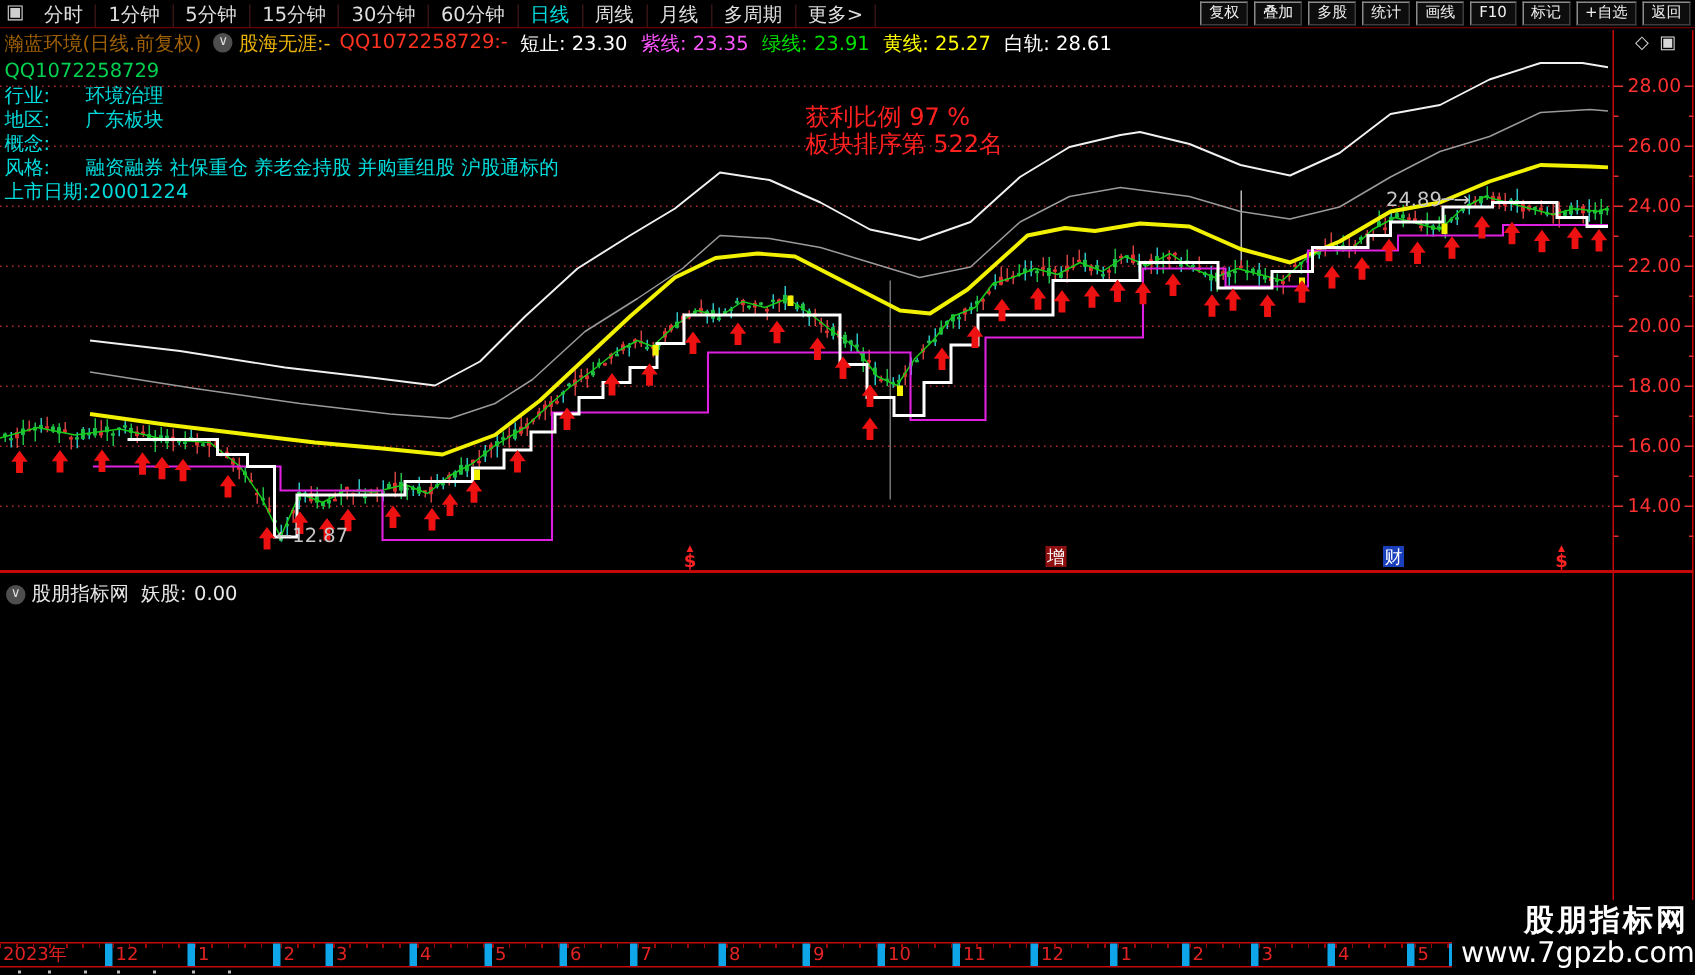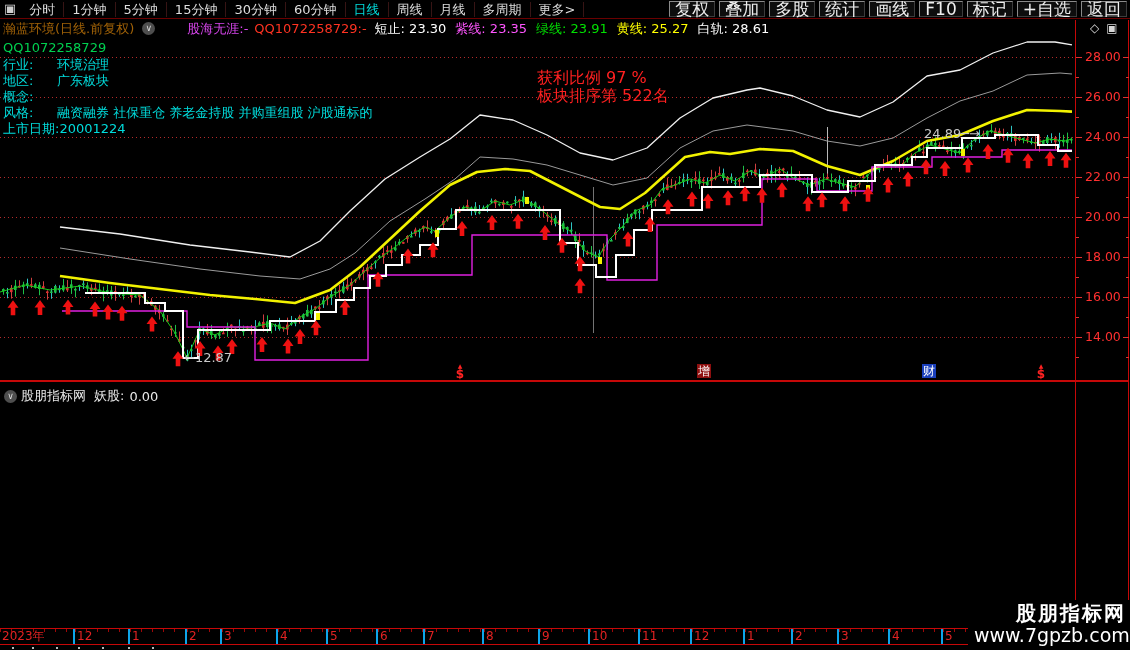--- a/index.html
+++ b/index.html
@@ -7,28 +7,28 @@
           font-family:"DejaVu Sans","Liberation Sans",sans-serif;-webkit-font-smoothing:none;}
   
   .row1{position:absolute;top:0;left:0;width:1130px;height:19px;background:#000;
         border-bottom:1px solid #6a0000;display:flex;align-items:center;box-sizing:border-box;}
   .win-icon{color:#cfcfcf;font-size:13px;line-height:18px;padding:0 5px 0 4px;}
   .menu-item{color:#dedede;font-size:13px;line-height:18px;padding:0 8px;white-space:nowrap;
              border-right:1px solid #371414;cursor:default;}
   .menu-item.active{color:#00dcdc;}
   .rbtns{margin-left:auto;display:flex;align-items:center;gap:4px;padding-right:3px;}
   .tbtn{border:1px solid;border-color:#8a8a8a #3c3c3c #3c3c3c #8a8a8a;background:#0d0d0d;color:#efefef;
-        font-size:17px;line-height:14px;padding:0 5px;white-space:nowrap;cursor:default;}
+        font-size:10px;line-height:14px;padding:0 5px;white-space:nowrap;cursor:default;}
   
   .row2{position:absolute;top:19px;left:0;width:1130px;height:19px;display:flex;align-items:center;
         background:#000;font-size:13px;white-space:nowrap;}
   .row2 .stock{color:#a16207;padding:0 4px 0 3px;}
   .circ-icon{display:inline-flex;align-items:center;justify-content:center;width:13px;height:13px;
              border-radius:50%;background:#4e4e4e;color:#dcdcdc;font-size:9px;line-height:13px;margin:0 4px;}
-  .row2 .src{color:#d946ef;margin-right:6px;margin-left:28px;}
+  .row2 .src{color:#eab308;margin-right:6px;}
   .row2 .qq{color:#ff3322;margin-right:8px;}
   .leg{margin-right:9px;}
   
   .info{position:absolute;left:3px;top:40px;z-index:5;font-size:13px;line-height:16px;white-space:nowrap;}
   .info .qqline{color:#00d050;height:17px;}
   .inforow{display:flex;height:16px;color:#00dcdc;}
   .inforow .lab{min-width:54px;}
   
   .pane1{position:absolute;top:38px;left:0;width:1075px;height:342px;overflow:hidden;}
   .pane1 svg{position:absolute;top:0;left:0;}
@@ -44,21 +44,21 @@
   .p2head{position:absolute;top:5px;left:4px;display:flex;align-items:center;color:#e8e8e8;font-size:13px;}
   
   .yaxis{position:absolute;top:20px;left:1075px;width:55px;height:626px;border-left:1px solid #c60808;box-sizing:border-box;}
   .yaxis .redge{position:absolute;top:0;right:1px;width:1px;height:100%;background:#c60808;}
   .ylab{position:absolute;left:9px;color:#ff3030;font-size:12.5px;}
   .ytick{position:absolute;left:0;height:1px;background:#e03030;}
   .yicons{position:absolute;top:1px;left:14px;color:#d8d8d8;font-size:12px;letter-spacing:7px;}
   
   .xaxis{position:absolute;top:628px;left:0;width:1075px;height:17px;border-top:1px solid #c60808;
          border-bottom:1px solid #c60808;box-sizing:border-box;display:flex;background:#000;}
-  .xcell{position:relative;border-right:2px solid #0ea5e9;color:#e22222;font-size:12px;
+  .xcell{position:relative;border-right:5px solid #0ea5e9;color:#e22222;font-size:12px;
          line-height:15px;padding-left:2px;box-sizing:border-box;overflow:hidden;}
   .xcell .ticks{position:absolute;top:0;left:0;right:0;height:3px;
       background:repeating-linear-gradient(90deg,#9d0707 0 1px,transparent 1px 11px);}
   .xcell.hl{background:#0008cc;color:#fff;}
   .xfill{flex:1;border-right:none;}
   .bstrip{position:absolute;top:646px;left:0;width:1130px;height:4px;background:#000;overflow:hidden;}
   .bdot{position:absolute;top:1px;width:2px;height:2px;background:#b8b8b8;}
   
   .wmark{position:absolute;right:0;bottom:2px;width:152px;background:#000;z-index:9;text-align:right;
          padding:2px 4px 2px 6px;}

